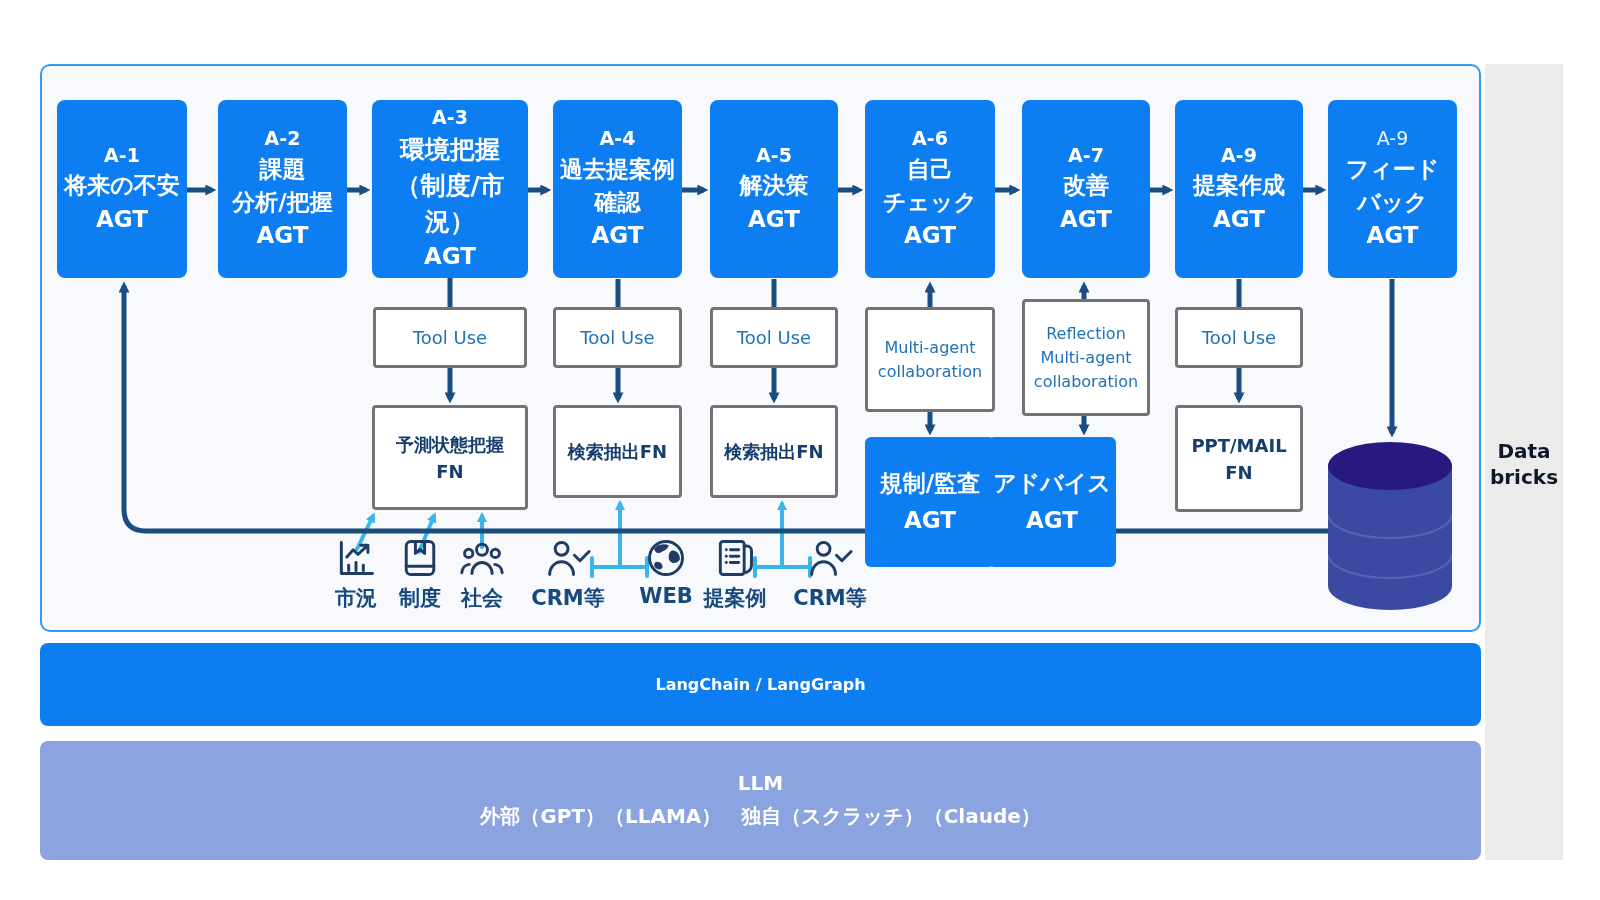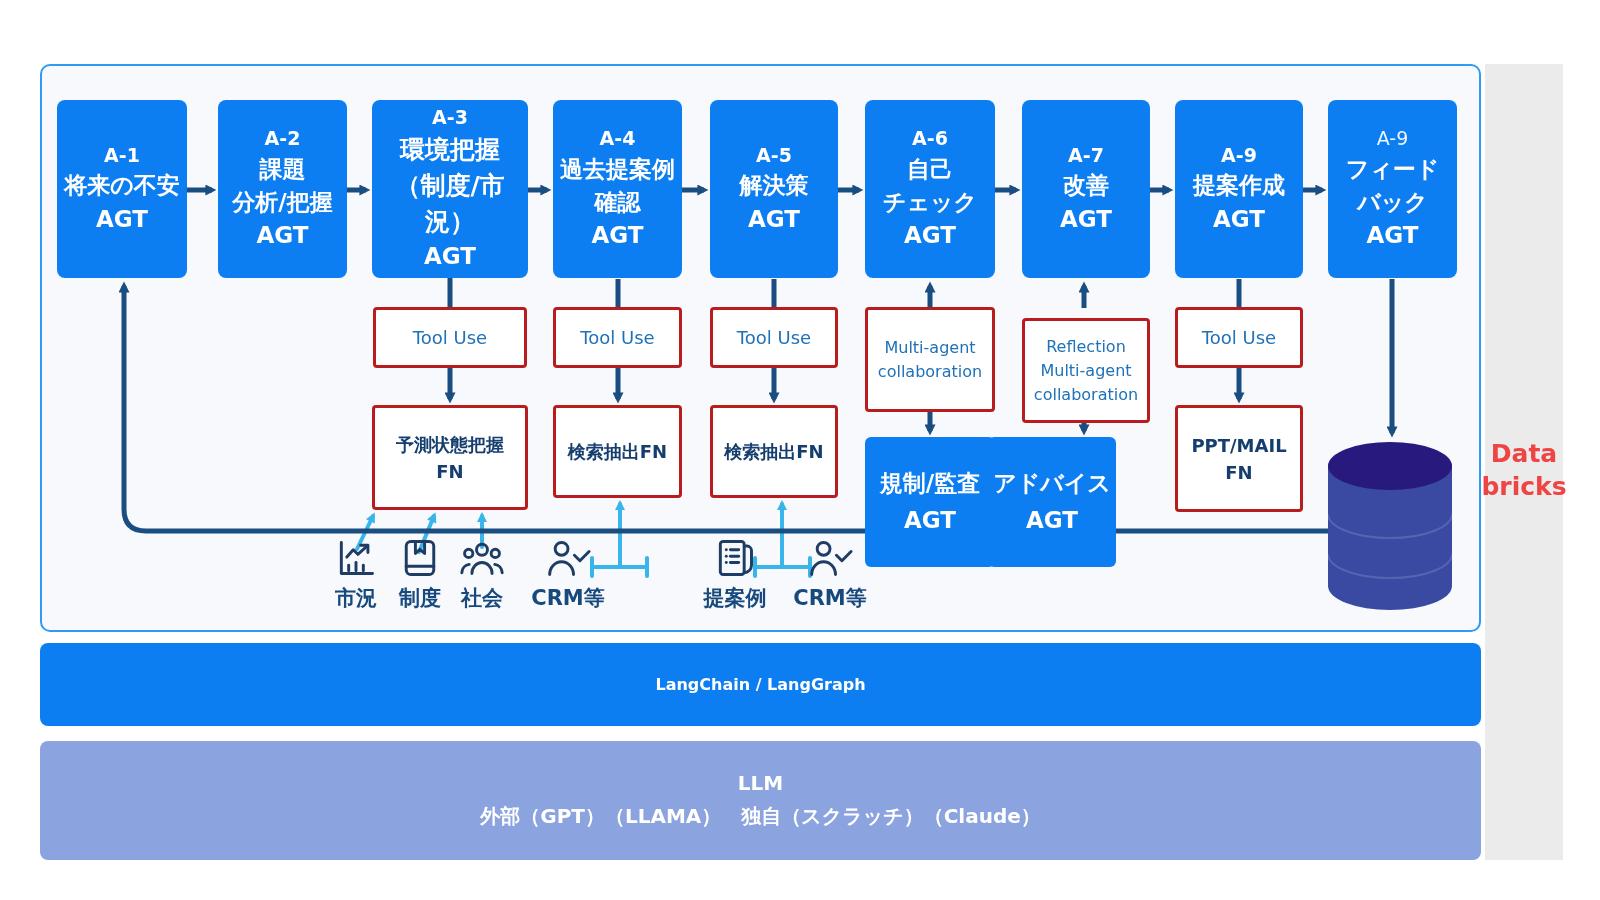--- a/index.html
+++ b/index.html
@@ -12,41 +12,41 @@
   .overlay{position:absolute;left:0;top:0;width:1600px;height:900px;z-index:1;pointer-events:none;}
   
   .agent{position:absolute;top:100px;height:178px;background:#0d7ef2;border-radius:8px;
     color:#ffffff;display:flex;flex-direction:column;align-items:center;justify-content:center;
     text-align:center;z-index:2;box-sizing:border-box;line-height:1.45;}
   .agent .num{font-size:19px;font-weight:600;}
   .agent .num.light{font-weight:400;opacity:.92;}
   .agent .nm{font-size:23px;font-weight:700;}
   .agent .sfx{font-size:23px;font-weight:700;}
   
-  .wbox{position:absolute;background:#ffffff;border:3px solid #b91c1c;border-radius:4px;
+  .wbox{position:absolute;background:#ffffff;border:3px solid #737373;border-radius:4px;
     display:flex;align-items:center;justify-content:center;text-align:center;
     box-sizing:border-box;z-index:2;}
   .tool{color:#1f71b8;font-size:18px;}
   .collab{color:#1f71b8;font-size:16px;line-height:1.5;}
   .fnbox{color:#153e6e;font-size:18px;font-weight:700;line-height:1.5;}
   
   .subagent{position:absolute;top:437px;height:130px;background:#0d7ef2;border-radius:6px;
     color:#ffffff;display:flex;align-items:center;justify-content:center;text-align:center;
     font-size:23px;font-weight:700;line-height:1.6;z-index:2;}
   
   .source{position:absolute;top:536px;width:90px;display:flex;flex-direction:column;
     align-items:center;z-index:2;}
   .source svg{display:block;}
   .source .lbl{margin-top:4px;font-size:21px;font-weight:700;color:#17497d;white-space:nowrap;}
   
   .dbwrap{position:absolute;left:1322px;top:436px;z-index:2;}
   
   .strip{position:absolute;left:1485px;top:64px;width:78px;height:796px;background:#ebebeb;z-index:0;}
   .dblabel{position:absolute;left:1478px;top:438px;width:92px;text-align:center;
-    font-size:25px;font-weight:700;color:#ef4444;line-height:1.3;z-index:2;}
+    font-size:20px;font-weight:700;color:#0f172a;line-height:1.3;z-index:2;}
   
   .bar{position:absolute;left:40px;width:1441px;border-radius:8px;color:#ffffff;
     display:flex;flex-direction:column;align-items:center;justify-content:center;
     text-align:center;z-index:2;}
   .bar.lang{top:643px;height:83px;background:#0d7ef2;font-size:16px;font-weight:700;}
   .bar.llm{top:741px;height:119px;background:#8ba3de;font-weight:700;}
   .bar.llm .t1{font-size:20px;margin-bottom:8px;}
   .bar.llm .t2{font-size:20px;}
 </style>
 </head>
@@ -163,21 +163,21 @@
 バック</div>
     <div class="sfx">AGT</div>
   </div>
 
   <div class="wbox tool" style="left:373px;top:307px;width:154px;height:61px">Tool Use</div>
   <div class="wbox tool" style="left:553px;top:307px;width:129px;height:61px">Tool Use</div>
   <div class="wbox tool" style="left:710px;top:307px;width:128px;height:61px">Tool Use</div>
   <div class="wbox tool" style="left:1175px;top:307px;width:128px;height:61px">Tool Use</div>
   <div class="wbox collab pre" style="left:865px;top:307px;width:130px;height:105px">Multi-agent
 collaboration</div>
-  <div class="wbox collab pre" style="left:1022px;top:318px;width:128px;height:105px">Reflection
+  <div class="wbox collab pre" style="left:1022px;top:299px;width:128px;height:117px">Reflection
 Multi-agent
 collaboration</div>
 
   <div class="wbox fnbox pre" style="left:372px;top:405px;width:156px;height:105px">予測状態把握
 FN</div>
   <div class="wbox fnbox pre" style="left:553px;top:405px;width:129px;height:93px">検索抽出FN</div>
   <div class="wbox fnbox pre" style="left:710px;top:405px;width:128px;height:93px">検索抽出FN</div>
   <div class="wbox fnbox pre" style="left:1175px;top:405px;width:128px;height:107px">PPT/MAIL
 FN</div>
 
@@ -217,20 +217,29 @@
     <div class="lbl">社会</div>
   </div>
   <div class="source" style="left:523px">
     <svg width="48" height="44" viewBox="0 0 48 48" fill="none" stroke="#1e3c64" stroke-width="3.2" stroke-linecap="round" stroke-linejoin="round">
       <circle cx="17" cy="14" r="7"></circle>
       <path d="M4,42 a13,14 0 0 1 26,0"></path>
       <path d="M31,21 l6,6 l10,-10"></path>
     </svg>
     <div class="lbl">CRM等</div>
   </div>
+  <div class="source" style="left:621px">
+    <svg width="44" height="44" viewBox="0 0 48 48" fill="none" stroke="#1e3c64" stroke-width="3.2" stroke-linecap="round" stroke-linejoin="round">
+      <circle cx="24" cy="24" r="18"></circle>
+      <path d="M11,14 C15,9 22,8 27,10 C26,15 21,16 18,18 C14,20 12,17 11,14 Z" fill="#1e3c64" stroke="none"></path>
+      <path d="M30,16 C35,15 40,20 39,26 C36,30 31,31 28,27 C26,23 27,18 30,16 Z" fill="#1e3c64" stroke="none"></path>
+      <path d="M14,28 C18,28 21,31 20,35 C17,38 12,36 11,32 C11,30 12,28 14,28 Z" fill="#1e3c64" stroke="none"></path>
+    </svg>
+    <div class="lbl">WEB</div>
+  </div>
   <div class="source" style="left:690px">
     <svg width="44" height="44" viewBox="0 0 48 48" fill="none" stroke="#1e3c64" stroke-width="3.2" stroke-linecap="round" stroke-linejoin="round">
       <rect x="8" y="6" width="26" height="36" rx="3"></rect>
       <path d="M34,11 h3 a5,5 0 0 1 5,5 v16 a8,8 0 0 1 -8,8"></path>
       <circle cx="14.5" cy="15" r="1.6" fill="#1e3c64" stroke="none"></circle>
       <path d="M19,15 h9"></path>
       <circle cx="14.5" cy="22" r="1.6" fill="#1e3c64" stroke="none"></circle>
       <path d="M19,22 h9"></path>
       <circle cx="14.5" cy="29" r="1.6" fill="#1e3c64" stroke="none"></circle>
       <path d="M19,29 h9"></path>

